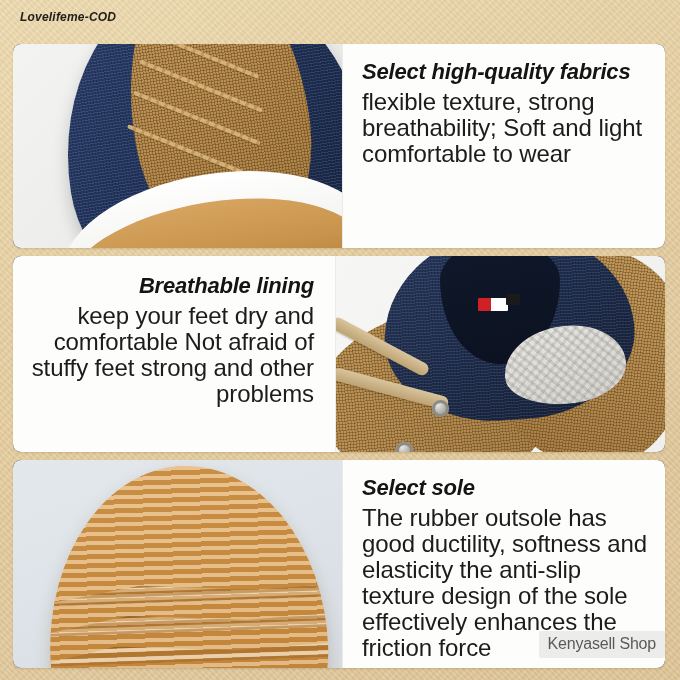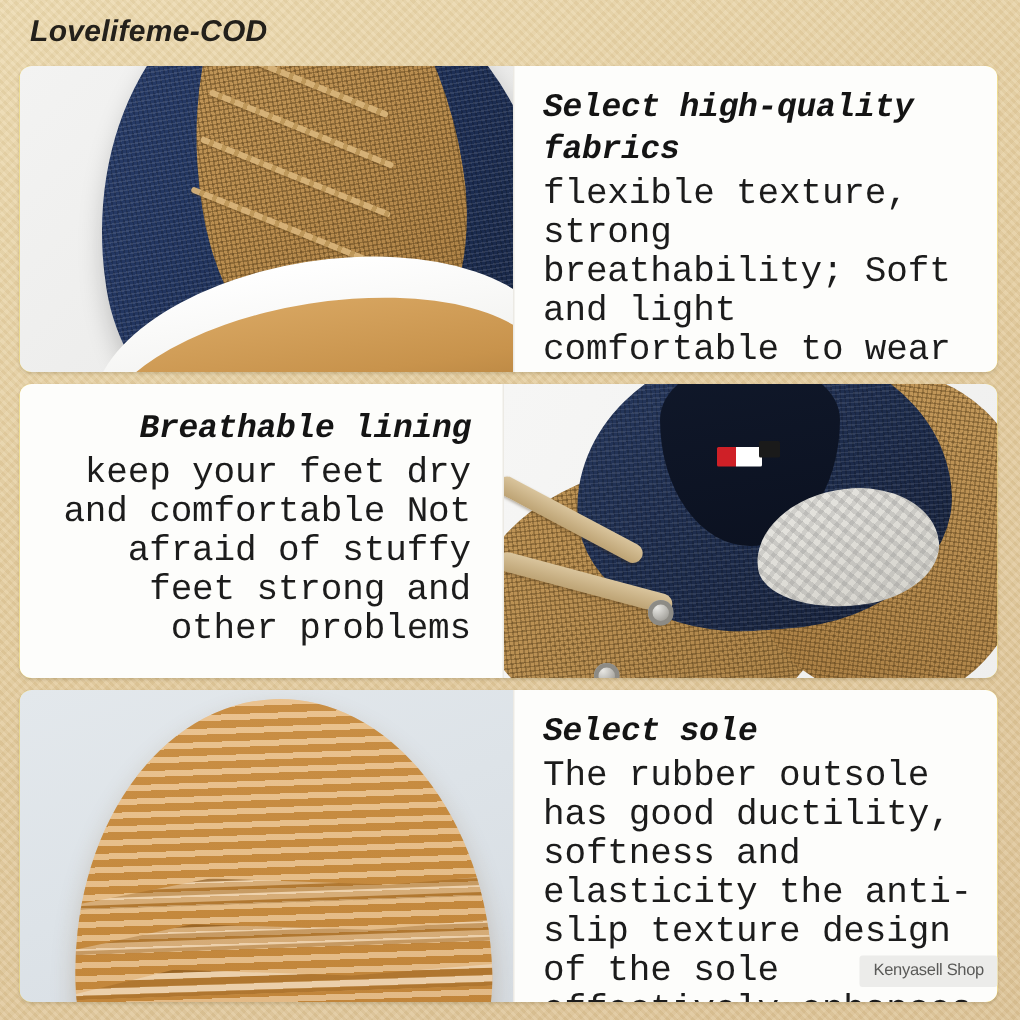--- a/index.html
+++ b/index.html
@@ -23,39 +23,38 @@
       repeating-linear-gradient(45deg, rgba(255,255,255,0.10) 0 2px, rgba(0,0,0,0.02) 2px 4px),
       repeating-linear-gradient(-45deg, rgba(255,255,255,0.06) 0 3px, rgba(120,90,40,0.03) 3px 6px),
       linear-gradient(160deg, #ecd9ad 0%, #e3cb9c 45%, #dcc294 100%);
     pointer-events: none;
   }
 
   .brand-title {
     position: absolute;
     left: 20px;
     top: 10px;
-    font-size: 20px;
+    font-size: 12px;
     font-weight: bold;
     font-style: italic;
     color: #23201b;
     letter-spacing: 0.2px;
     white-space: nowrap;
     z-index: 5;
   }
 
   .card {
     position: absolute;
     left: 13px;
     width: 652px;
-    background: #fde047;
+    background: #000000;
     border-radius: 8px;
     overflow: hidden;
     display: flex;
     box-shadow: 0 1px 2px rgba(90,70,35,0.18);
-    font-family: Liberation Mono, monospace;
   }
   .card.row1 { top: 44px;  height: 204px; }
   .card.row2 { top: 256px; height: 196px; }
   .card.row3 { top: 460px; height: 208px; }
 
   .photo {
     position: relative;
     overflow: hidden;
     flex: 0 0 329px;
   }
@@ -274,21 +273,21 @@
   .p3 .c2 { top: 148px; clip-path: polygon(0 100%, 30% 0, 66% 44%, 100% 14%, 100% 100%); }
   .p3 .c3 { top: 178px; clip-path: polygon(0 100%, 26% 0, 62% 44%, 100% 12%, 100% 100%); }
   .p3 .c4 { top: 208px; clip-path: polygon(0 100%, 22% 0, 58% 44%, 100% 10%, 100% 100%); }
 
   .watermark {
     position: absolute;
     right: 15px;
     bottom: 22px;
     background: rgba(234,234,232,0.92);
     color: #5a5a58;
-    font-size: 11px;
+    font-size: 16px;
     letter-spacing: -0.2px;
     padding: 4px 9px 5px 9px;
     border-radius: 2px;
     white-space: nowrap;
     z-index: 9;
   }
 </style>
 </head>
 <body>
 

